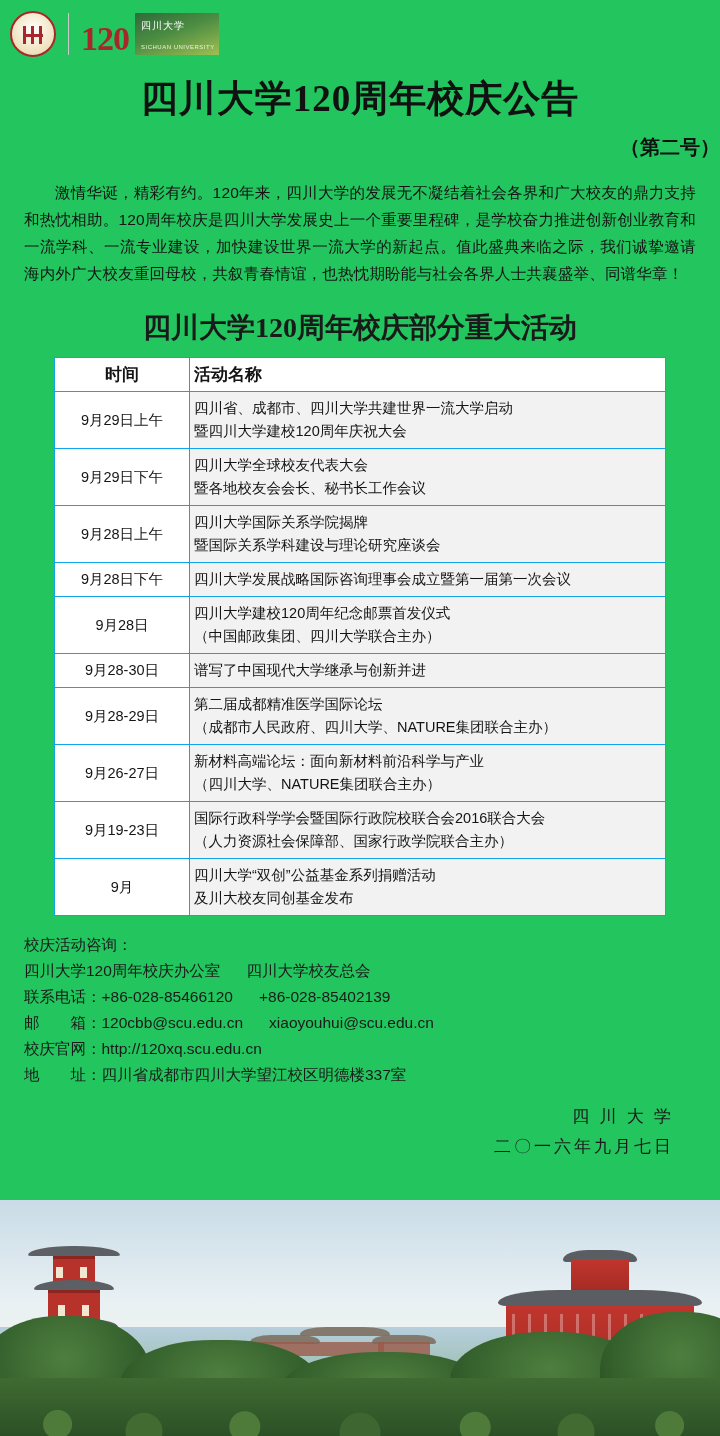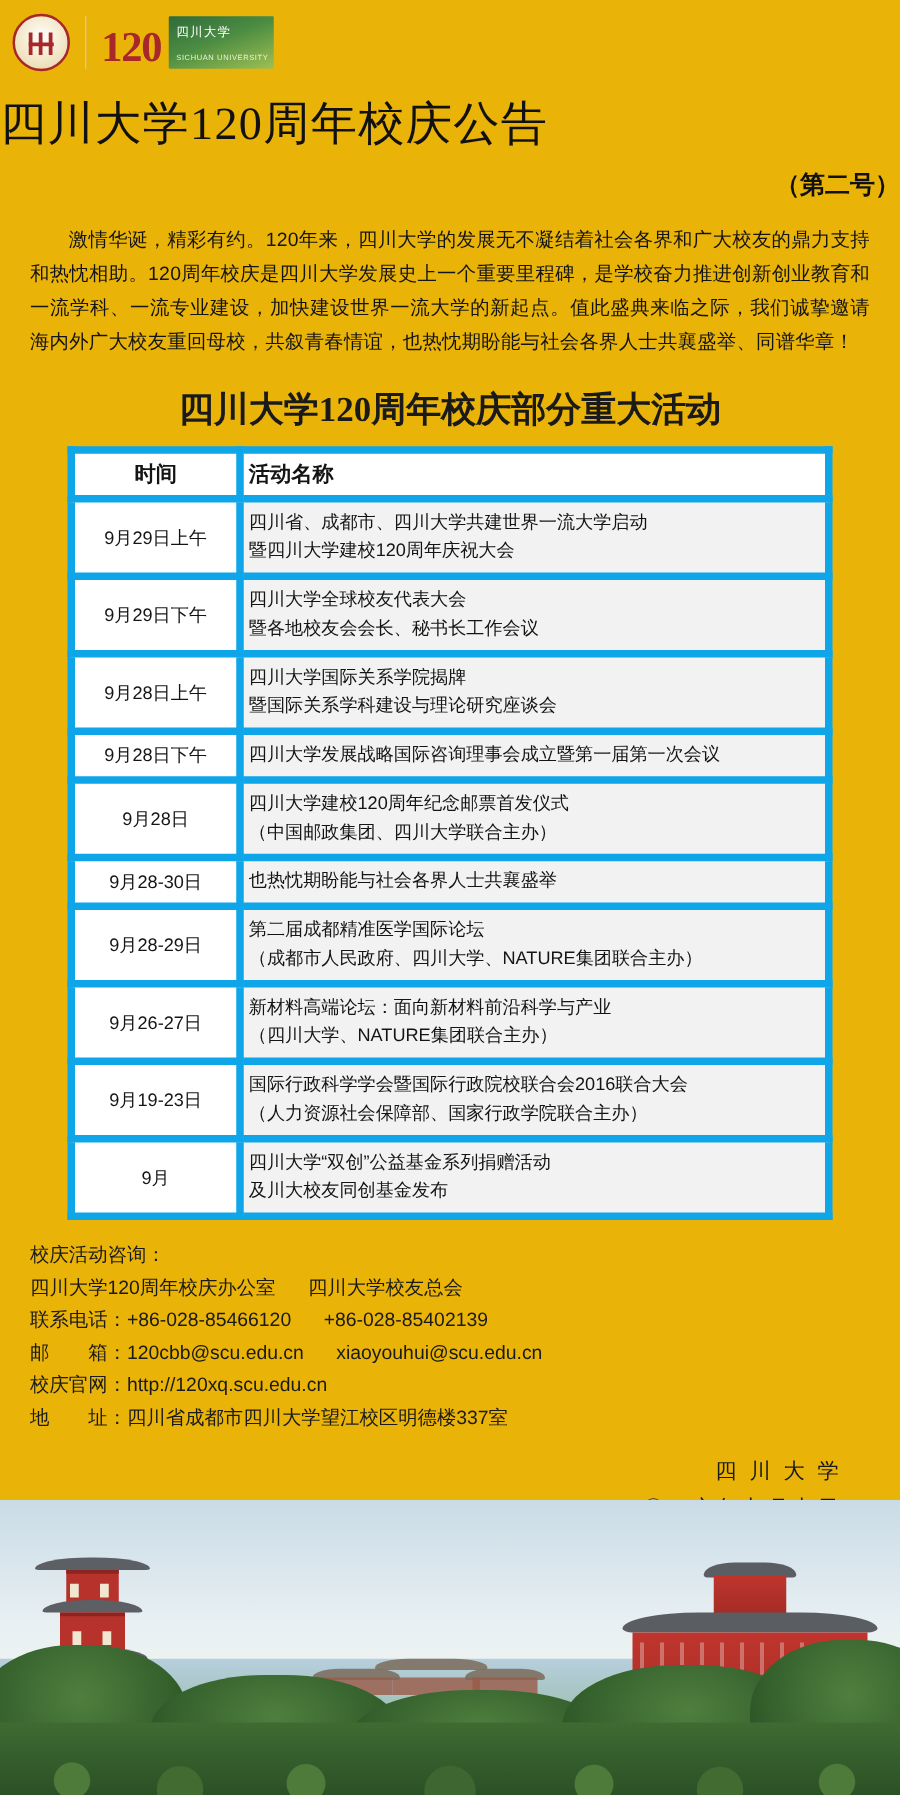--- a/index.html
+++ b/index.html
@@ -10,21 +10,21 @@
     background: #ffffff;
     font-family: "Liberation Sans", sans-serif;
     color: #1a1a1a;
     overflow: hidden;
     position: relative;
   }
   .page {
     width: 720px;
     height: 1436px;
     position: relative;
-    background: #eab308;
+    background: #22c55e;
   }
 
   
   .header-bar {
     height: 68px;
     display: flex;
     align-items: center;
     padding-left: 10px;
     gap: 12px;
   }
@@ -74,22 +74,23 @@
     position: absolute; left: 6px; top: 6px;
     font-size: 10px; color: #fff; letter-spacing: 1px;
   }
   .anniv-block .t2 {
     position: absolute; left: 6px; bottom: 5px;
     font-size: 6px; color: #eaf3d8; letter-spacing: 0.5px;
   }
 
   
   .title {
+    text-align: center;
     font-family: "Liberation Serif", serif;
-    font-weight: normal;
+    font-weight: bold;
     font-size: 37px;
     letter-spacing: 1px;
     color: #111;
     margin: 6px 0 0 0;
   }
   .subtitle {
     text-align: right;
     font-family: "Liberation Serif", serif;
     font-weight: bold;
     font-size: 20px;
@@ -117,21 +118,21 @@
     font-family: "Liberation Serif", serif;
     margin: 22px 0 10px 0;
   }
   table.events {
     width: 612px;
     margin: 0 auto;
     border-collapse: collapse;
     table-layout: fixed;
   }
   table.events th, table.events td {
-    border: 6px solid #0ea5e9;
+    border: 1px solid #0ea5e9;
     font-size: 14.5px;
     padding: 5px 4px;
     color: #141414;
   }
   table.events th {
     background: #ffffff;
     font-weight: bold;
     font-size: 17px;
     height: 32px;
   }
@@ -346,21 +347,21 @@
         <tr>
           <td class="time-cell">9月28日</td>
           <td class="name-cell">
             <span class="l">四川大学建校120周年纪念邮票首发仪式</span>
             <span class="l">（中国邮政集团、四川大学联合主办）</span>
           </td>
         </tr>
         <tr>
           <td class="time-cell">9月28-30日</td>
           <td class="name-cell">
-            <span class="l">也热忱期盼能与社会各界人士共襄盛举</span>
+            <span class="l">谱写了中国现代大学继承与创新并进</span>
           </td>
         </tr>
         <tr>
           <td class="time-cell">9月28-29日</td>
           <td class="name-cell">
             <span class="l">第二届成都精准医学国际论坛</span>
             <span class="l">（成都市人民政府、四川大学、NATURE集团联合主办）</span>
           </td>
         </tr>
         <tr>

